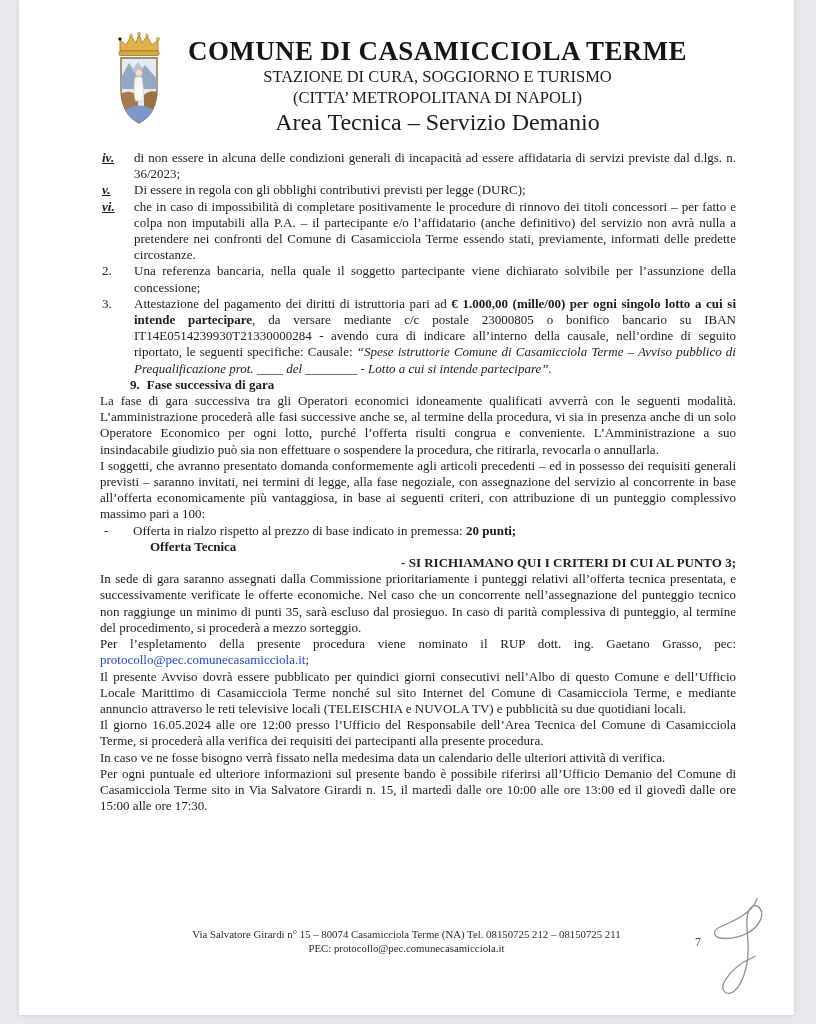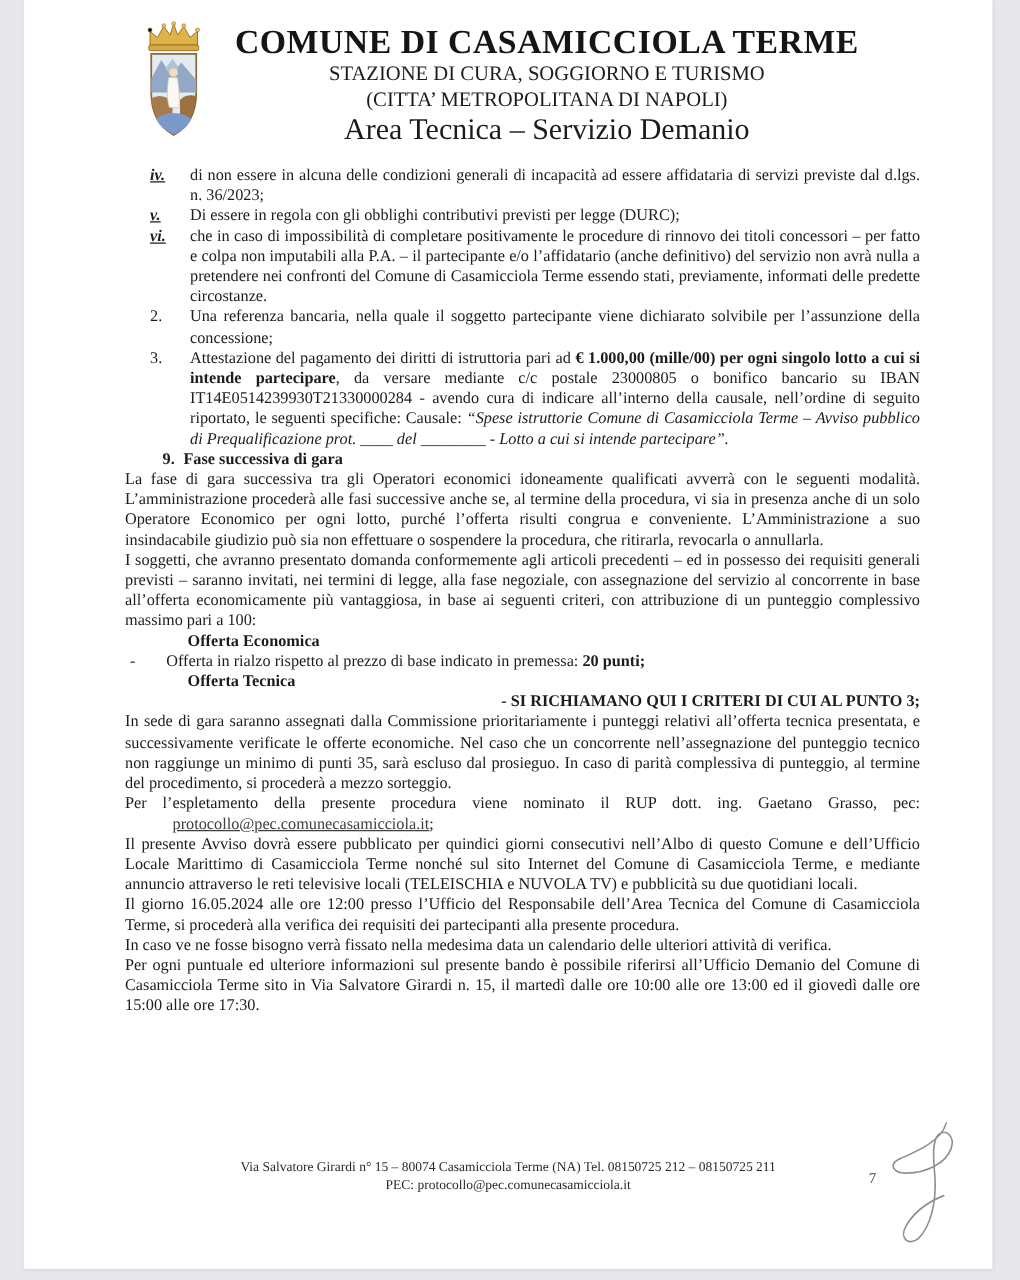--- a/index.html
+++ b/index.html
@@ -8,44 +8,44 @@
     background:#e8e8ec;
     font-family:"Liberation Serif", serif;
     color:#1c1c1c;
   }
   .page{
     position:absolute;left:19px;top:0;width:775px;height:1015px;
     background:#ffffff;
     box-shadow:0 0 4px rgba(0,0,0,0.12);
   }
   
-  .header{display:flex;align-items:center;padding:14px 85px 0 93px;}
+  .header{display:flex;align-items:flex-start;padding:32px 85px 0 93px;}
   .crest{width:54px;height:96px;flex:0 0 54px;}
   .header-text{flex:1;text-align:center;padding-top:4px;}
   .title{font-size:27px;font-weight:bold;letter-spacing:.4px;color:#151515;line-height:30px;}
   .sub1,.sub2{font-size:16.5px;line-height:21px;color:#1b1b1b;}
   .sub3{font-size:24px;line-height:24px;color:#1b1b1b;margin-top:2px;}
   
   .content{padding:16px 58px 0 81px;font-size:13px;line-height:16.2px;text-align:justify;}
   .item{display:flex;}
-  .item .marker{flex:0 0 32px;margin-left:20px;}
+  .item .marker{flex:0 0 32px;margin-left:2px;}
   .item .itext{flex:1;}
   .roman{font-style:italic;font-weight:bold;text-decoration:underline;}
   .sec-head{font-weight:bold;padding-left:30px;text-align:left;}
   .sec-head .sec-title{margin-left:7px;}
   p{margin:0;}
   .b{font-weight:bold;}
   .i{font-style:italic;}
   .label-line{font-weight:bold;padding-left:50px;text-align:left;}
   .bullet{display:flex;}
   .bullet .dash{flex:0 0 29px;padding-left:4px;}
   .bullet .btext{flex:1;}
   .richiamo{font-weight:bold;text-align:right;}
   .uline{font-weight:bold;text-decoration:underline;}
-  a.pec{color:#404040;text-decoration:underline;cursor:pointer;margin-left:38px;}
+  a.pec{color:#1d4ed8;cursor:pointer;}
   
   .footer{position:absolute;left:0;top:927px;width:100%;text-align:center;
     font-size:10.8px;line-height:14px;color:#2a2a2a;}
   .pagenum{position:absolute;left:676px;top:935px;font-size:12px;color:#444;}
   .signature{position:absolute;left:686px;top:893px;width:70px;height:108px;}
 </style>
 </head>
 <body>
 
 <div class="page">
@@ -99,21 +99,20 @@
       <span class="marker">3.</span>
       <span class="itext"><span>Attestazione del pagamento dei diritti di istruttoria pari ad </span><span class="b">€ 1.000,00 (mille/00) per ogni singolo lotto a cui si intende partecipare</span><span>, da versare mediante c/c postale 23000805 o bonifico bancario su IBAN IT14E0514239930T21330000284 - avendo cura di indicare all’interno della causale, nell’ordine di seguito riportato, le seguenti specifiche: Causale: </span><span class="i">“Spese istruttorie Comune di Casamicciola Terme – Avviso pubblico di Prequalificazione prot. ____ del ________ - Lotto a cui si intende partecipare”.</span></span>
     </div>
 
     <div class="sec-head">
       <span>9.</span><span class="sec-title">Fase successiva di gara</span>
     </div>
     <p>La fase di gara successiva tra gli Operatori economici idoneamente qualificati avverrà con le seguenti modalità. L’amministrazione procederà alle fasi successive anche se, al termine della procedura, vi sia in presenza anche di un solo Operatore Economico per ogni lotto, purché l’offerta risulti congrua e conveniente. L’Amministrazione a suo insindacabile giudizio può sia non effettuare o sospendere la procedura, che ritirarla, revocarla o annullarla.</p>
     <p>I soggetti, che avranno presentato domanda conformemente agli articoli precedenti – ed in possesso dei requisiti generali previsti – saranno invitati, nei termini di legge, alla fase negoziale, con assegnazione del servizio al concorrente in base all’offerta economicamente più vantaggiosa, in base ai seguenti criteri, con attribuzione di un punteggio complessivo massimo pari a 100:</p>
 
-    <div class="label-line">Offerta Economica</div>
     <div class="bullet">
       <span class="dash">-</span>
       <span class="btext"><span>Offerta in rialzo rispetto al prezzo di base indicato in premessa: </span><span class="b">20 punti;</span></span>
     </div>
     <div class="label-line">Offerta Tecnica</div>
     <div class="richiamo">- SI RICHIAMANO QUI I CRITERI DI CUI AL PUNTO 3;</div>
 
     <p>In sede di gara saranno assegnati dalla Commissione prioritariamente i punteggi relativi all’offerta tecnica presentata, e successivamente verificate le offerte economiche. Nel caso che un concorrente nell’assegnazione del punteggio tecnico non raggiunge un minimo di punti 35, sarà escluso dal prosieguo. In caso di parità complessiva di punteggio, al termine del procedimento, si procederà a mezzo sorteggio.</p>
 
     <p><span>Per l’espletamento della presente procedura viene nominato il RUP dott. ing. Gaetano Grasso, pec: </span><a class="pec">protocollo@pec.comunecasamicciola.it</a><span>;</span></p>

